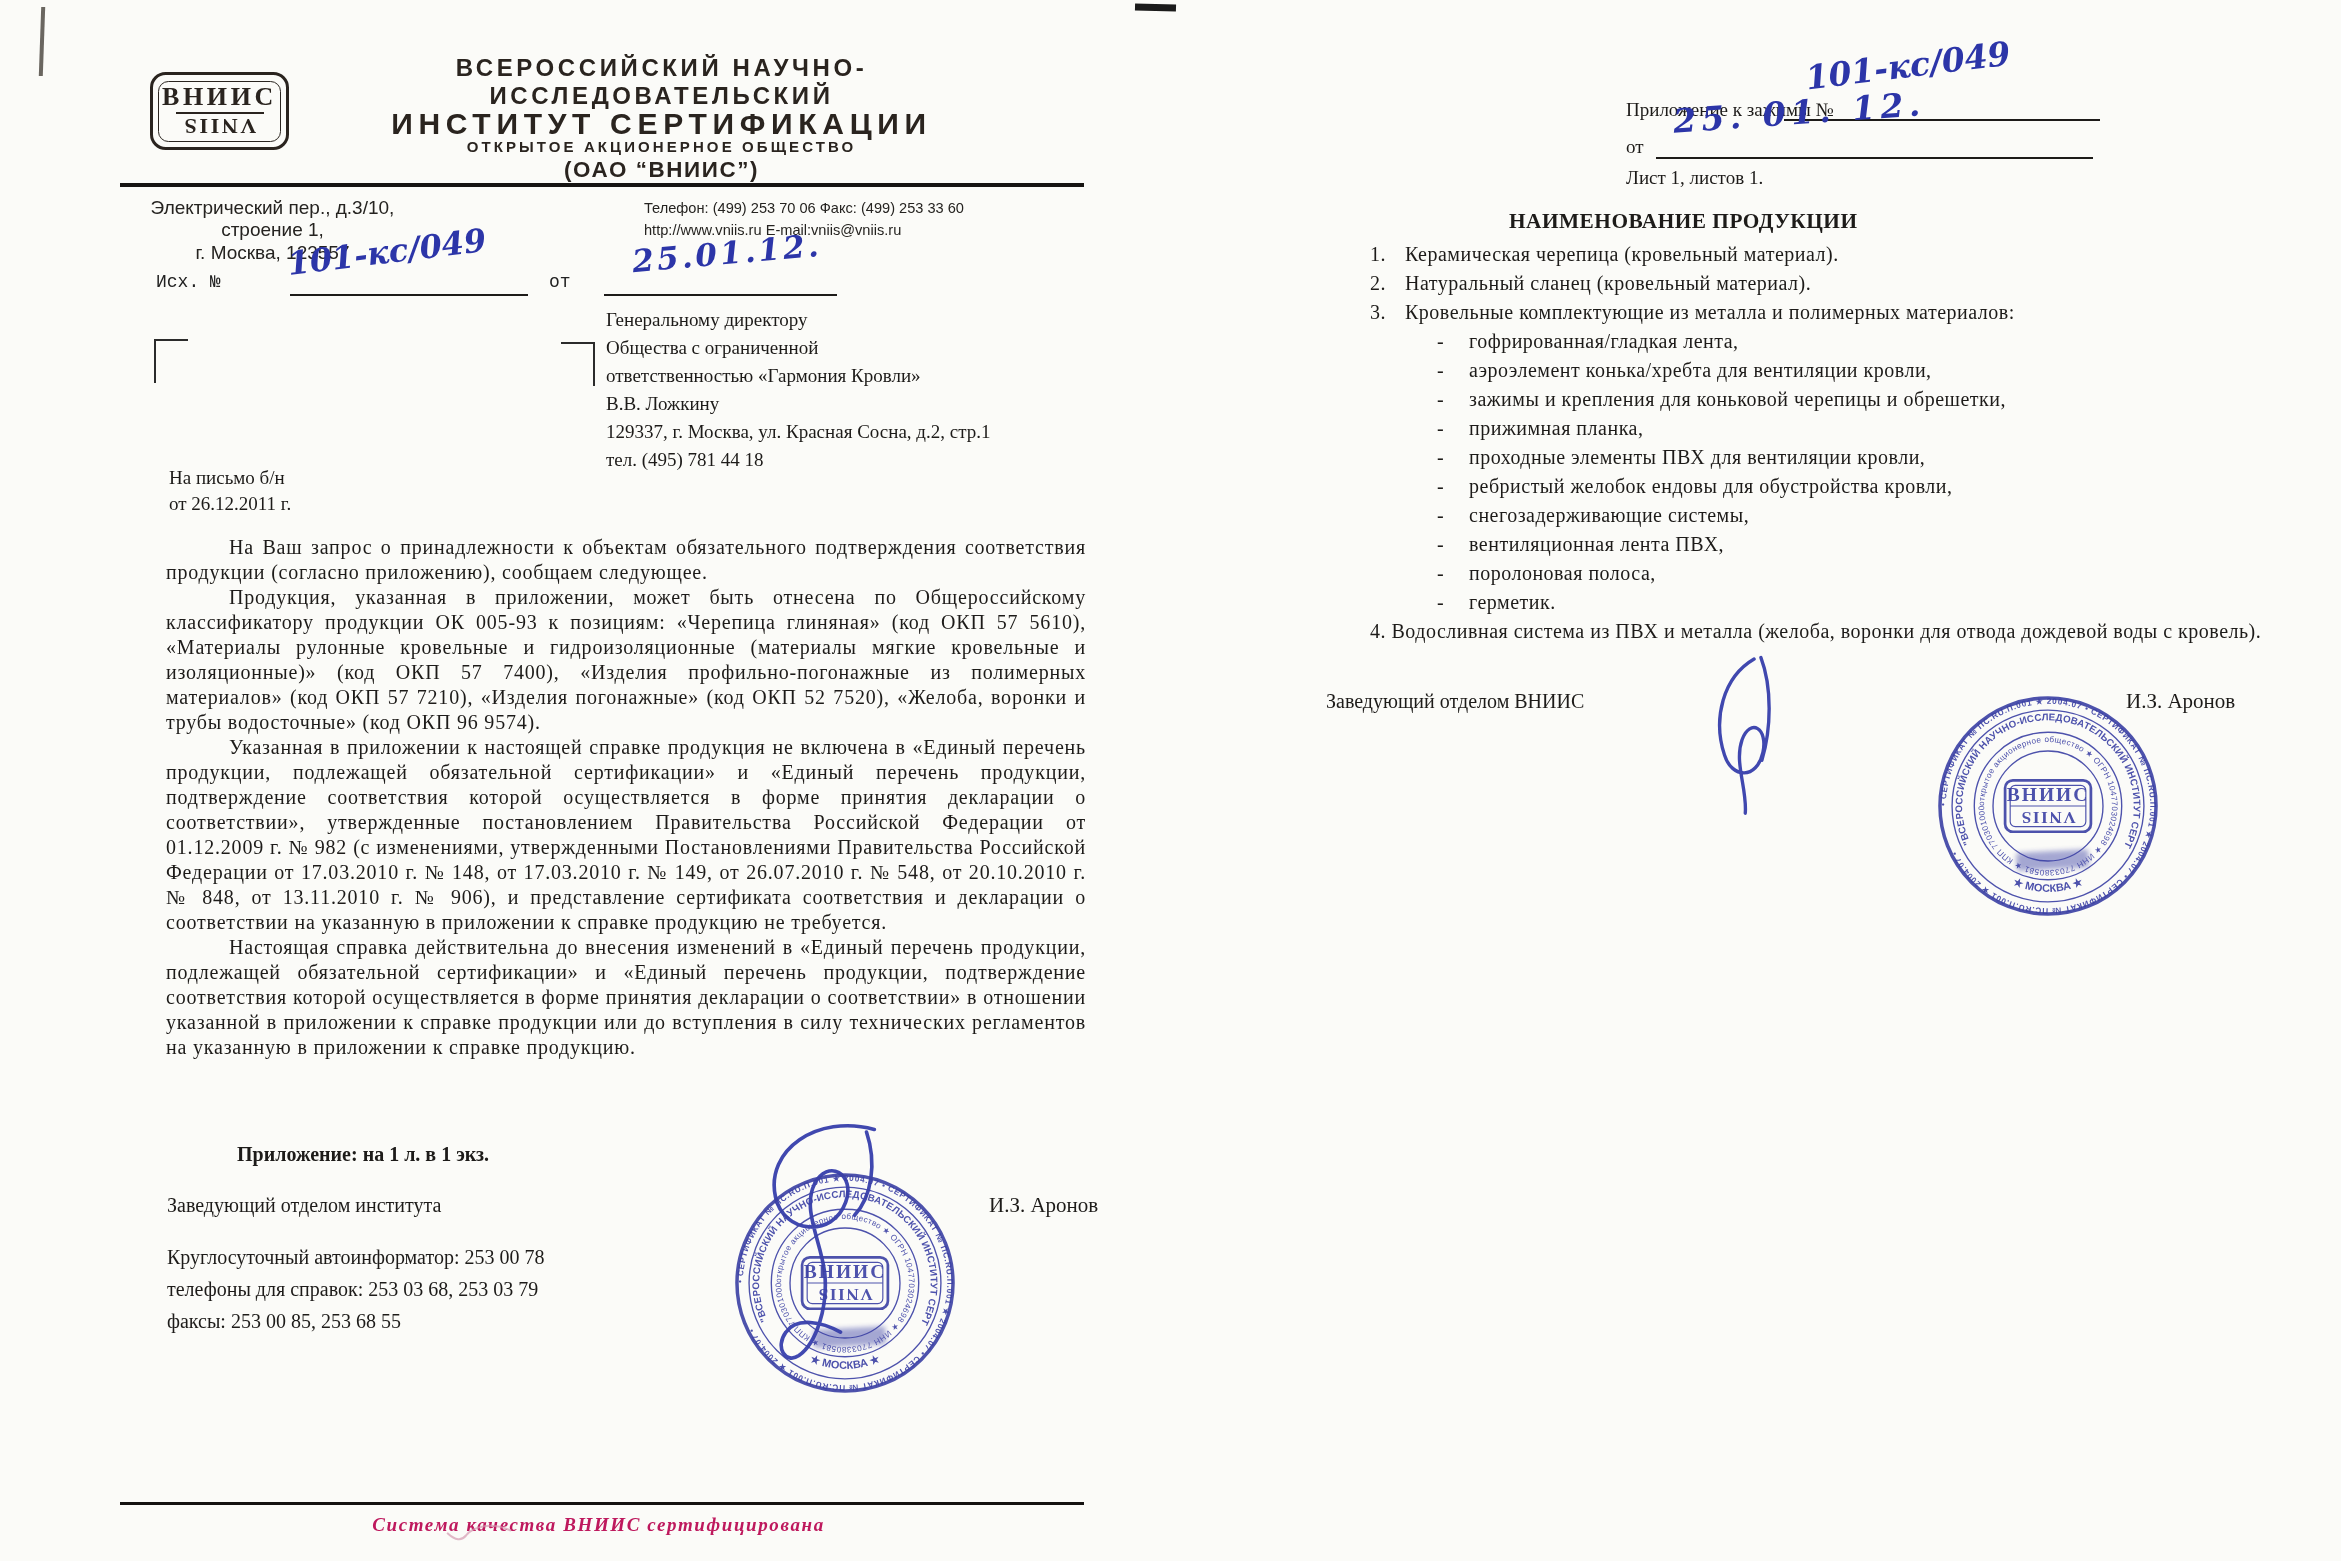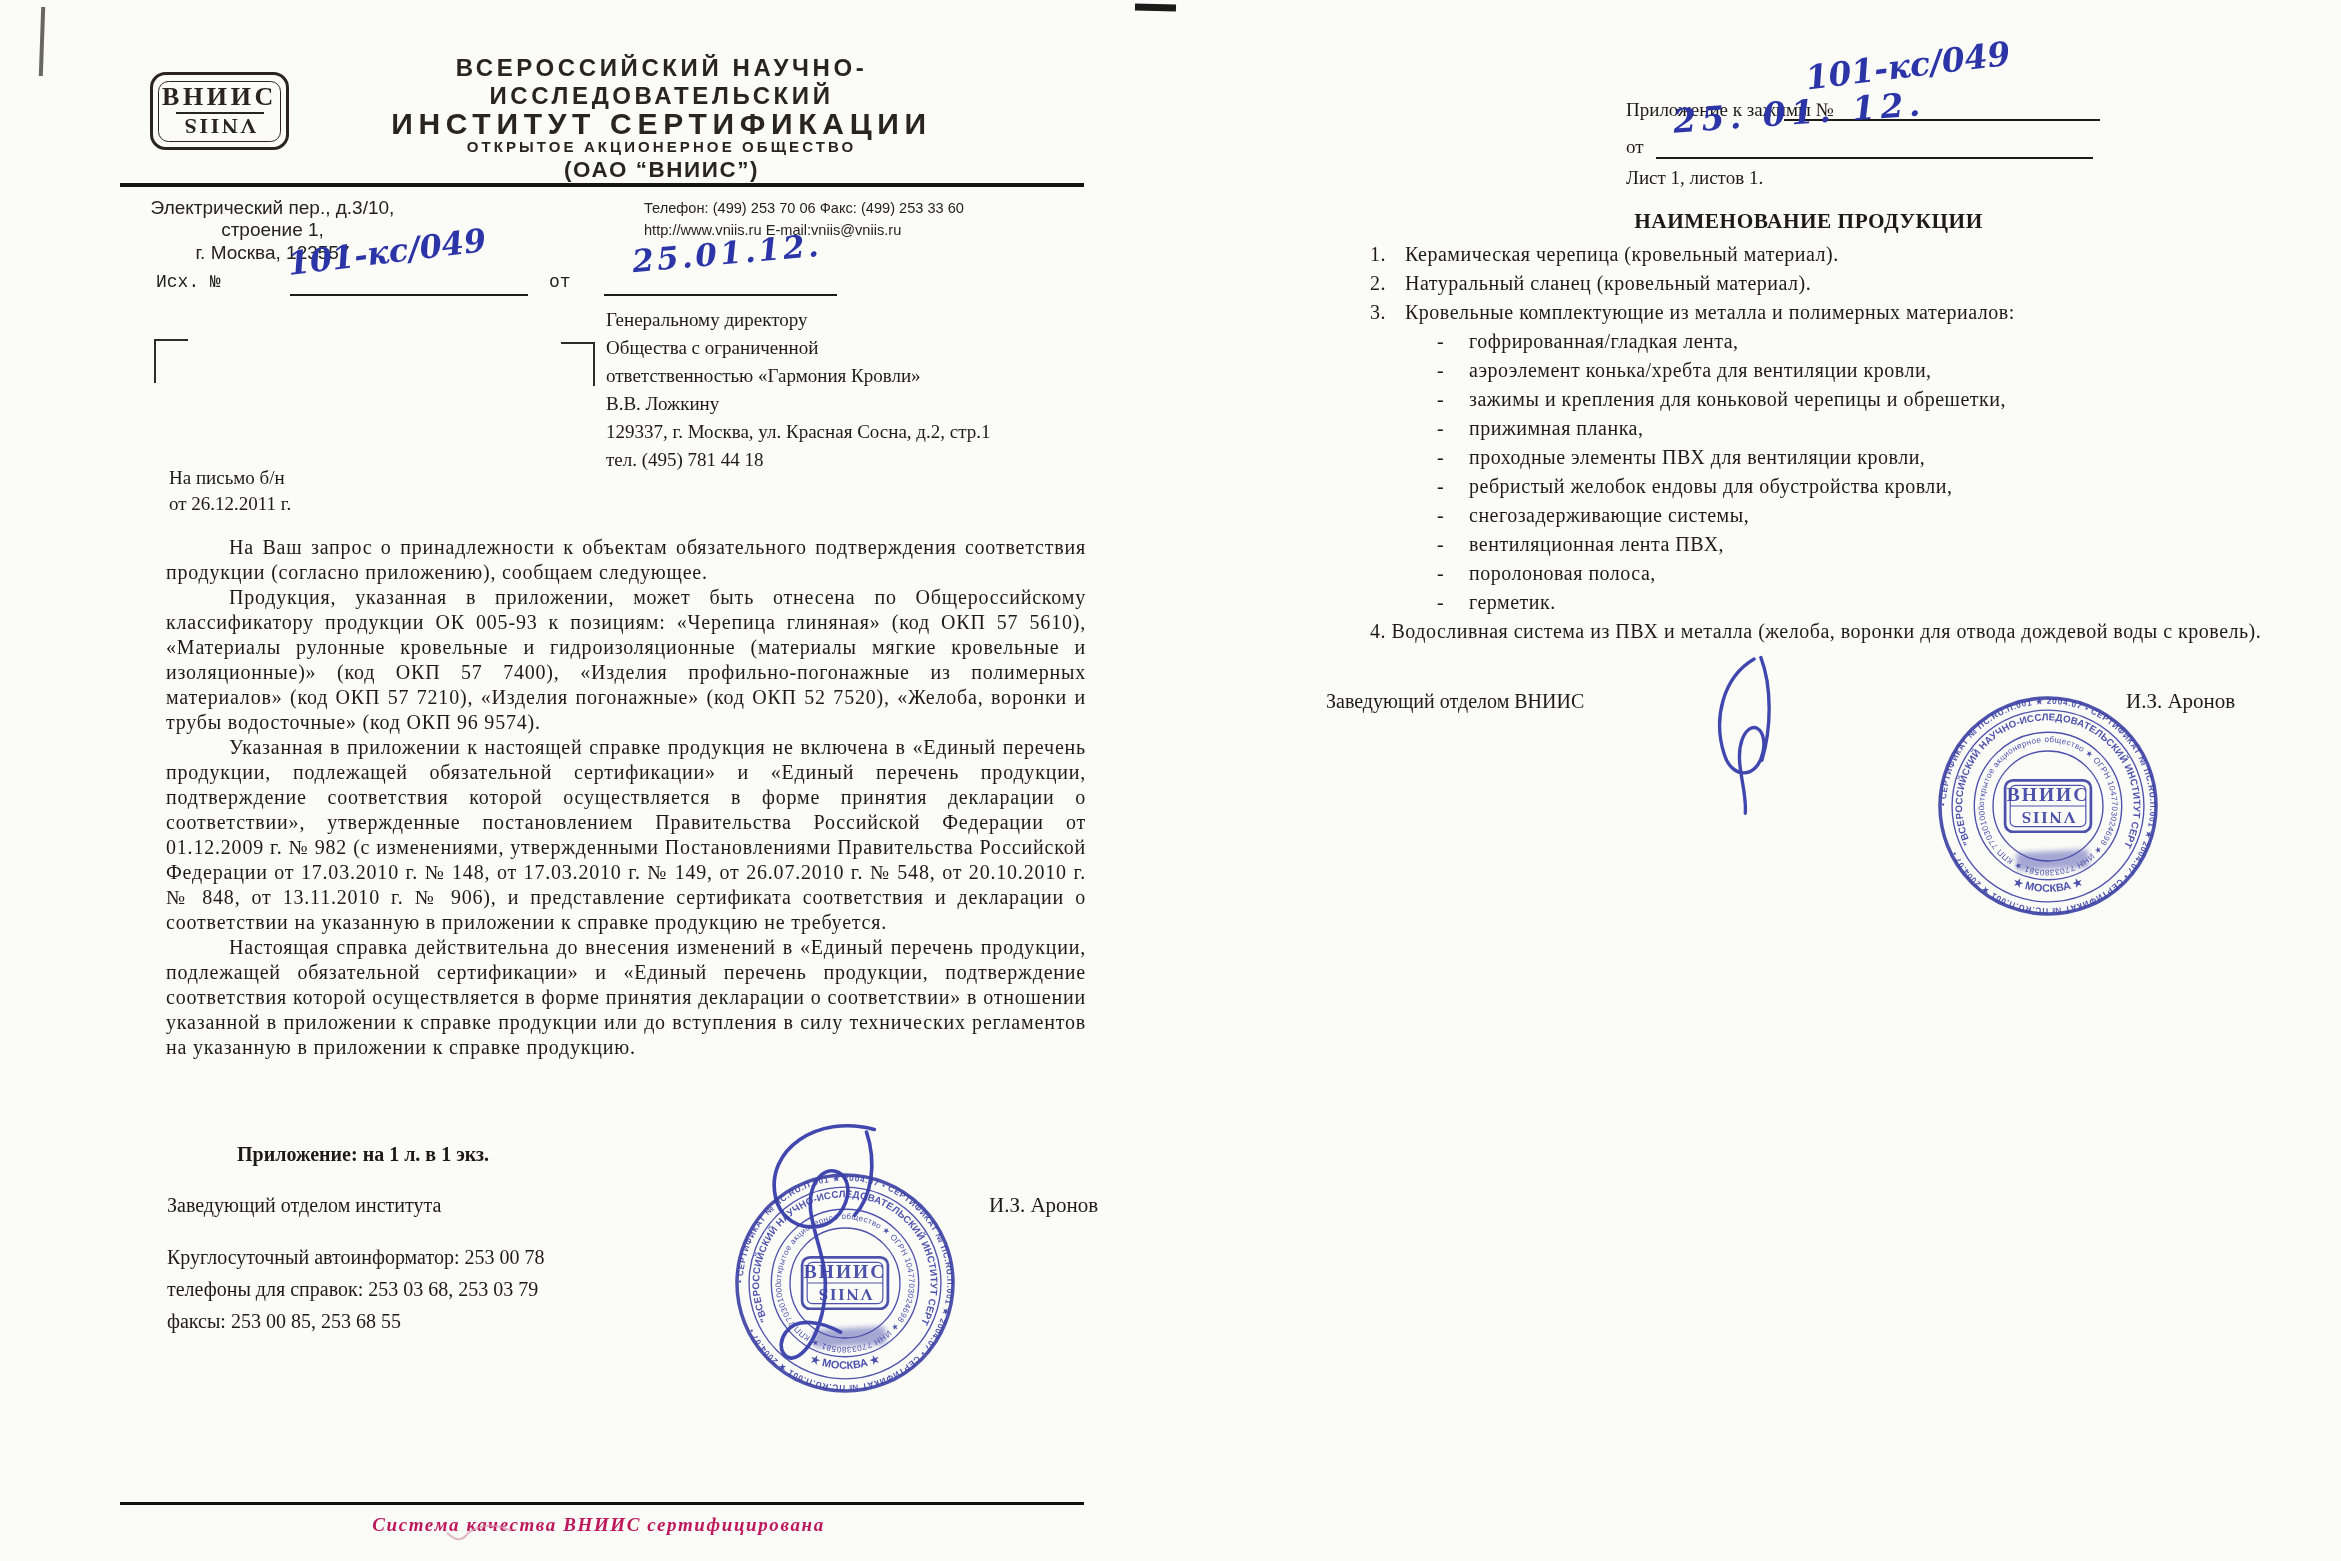--- a/index.html
+++ b/index.html
@@ -55,21 +55,21 @@
   .signer-title-1{left:167px;top:1194px;font-size:20px;text-align:center;}
   .signer-name-1{left:989px;top:1193px;font-size:21px;}
   .phones-bold{left:167px;top:1241px;font-size:20px;font-weight:normal;line-height:32px;}
   .foot-rule{left:120px;top:1502px;width:964px;height:3.1px;background:#141210;}
   .foot-text{left:208px;top:1514px;width:781px;text-align:center;
     font-size:19px;font-weight:bold;font-style:italic;letter-spacing:1.6px;color:#be185d;}
   
   .app-label{left:1626px;top:99px;font-size:19px;}
   .app-ot{left:1626px;top:136px;font-size:19px;}
   .app-sheet{left:1626px;top:167px;font-size:19px;}
-  .r-title{left:1509px;top:209px;width:599px;text-align:center;
+  .r-title{left:1509px;top:209px;width:599px;
     font-size:21.3px;font-weight:bold;letter-spacing:0.5px;}
   .r-list{left:1370px;top:240px;width:932px;font-size:20px;line-height:29px;letter-spacing:0.5px;}
   .li{display:flex;}
   .li .num{width:35px;flex:0 0 auto;}
   .sub{display:flex;margin-left:67px;}
   .sub .dash{width:32px;flex:0 0 auto;}
   .item4{margin-top:0;text-align:left;}
   .signer-title-2{left:1326px;top:690px;font-size:20px;}
   .signer-name-2{left:2126px;top:689px;font-size:21px;}
   

